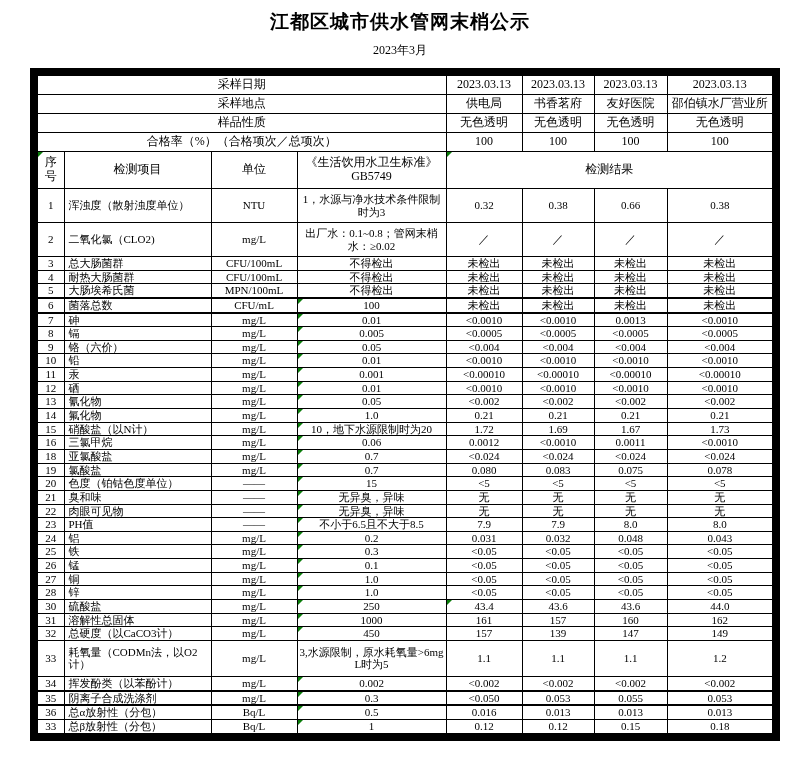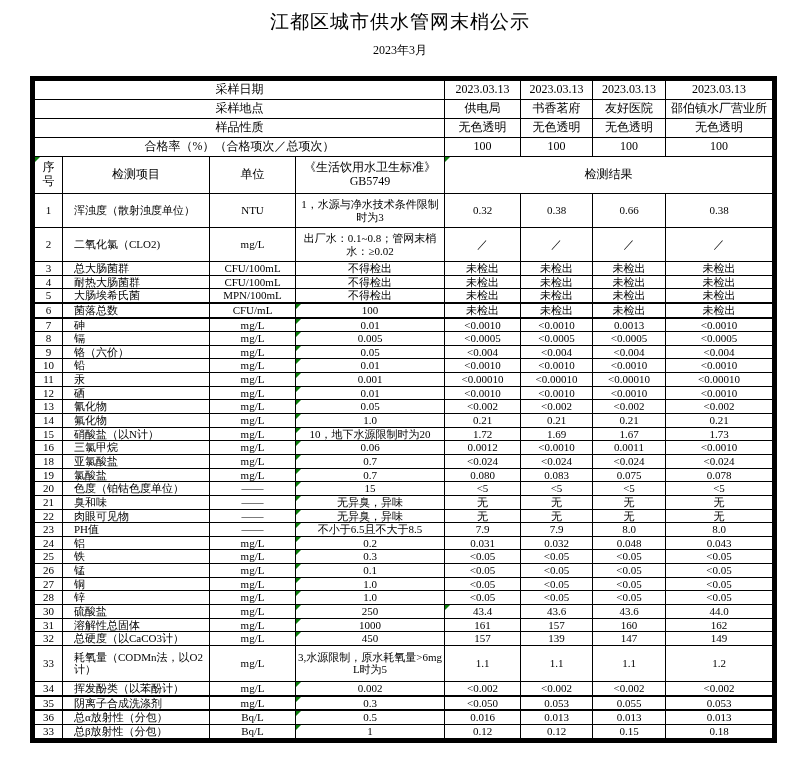--- a/index.html
+++ b/index.html
@@ -1,31 +1,31 @@
 <!DOCTYPE html>
 <html><head>
 <meta charset="utf-8">
 <style>
   html,body{margin:0;padding:0;background:#fff;}
   body{width:800px;height:757px;font-family:"Liberation Serif",serif;color:#000;}
   .page{position:relative;width:800px;height:757px;background:#fff;overflow:hidden;}
-  .title{margin:0;padding-top:9px;text-align:center;font-size:19px;font-weight:normal;
+  .title{margin:0;padding-top:9px;text-align:center;font-size:19px;font-weight:bold;
          font-family:"Liberation Sans",sans-serif;letter-spacing:1px;}
   .subtitle{text-align:center;font-size:12px;margin-top:7px;}
-  table.report{border-collapse:collapse;table-layout:fixed;margin:17px 0 0 30px;
-               border:5px solid #000000;}
+  table.report{border-collapse:collapse;table-layout:fixed;margin:9px 0 0 30px;
+               border:8px solid #000000;}
   td{border:1px solid #000;padding:0 2px;text-align:center;vertical-align:middle;
      font-size:11px;line-height:1.15;overflow:hidden;position:relative;
      word-break:break-all;}
   tr.info-row td{height:18px;font-size:12px;}
   tr.colhead-row td{height:36px;font-size:12px;}
   tr.h-n td{height:11.5px;}
   tr.h-tall td{height:33px;}
   tr.h-tall33 td{height:35px;}
-  td.item-cell{text-align:left;padding-left:11px;}
+  td.item-cell{text-align:left;padding-left:4px;}
   tr.boxed td{border-top-width:2px;border-bottom-width:2px;}
   tr.boxed td:first-child{border-left-width:2px;}
   tr.boxed td:last-child{border-right-width:2px;}
   .marker{position:absolute;top:0;left:0;width:0;height:0;
           border-top:5px solid #0a7d0a;border-right:5px solid transparent;}
 </style>
 </head>
 <body>
 
 <div class="page">

